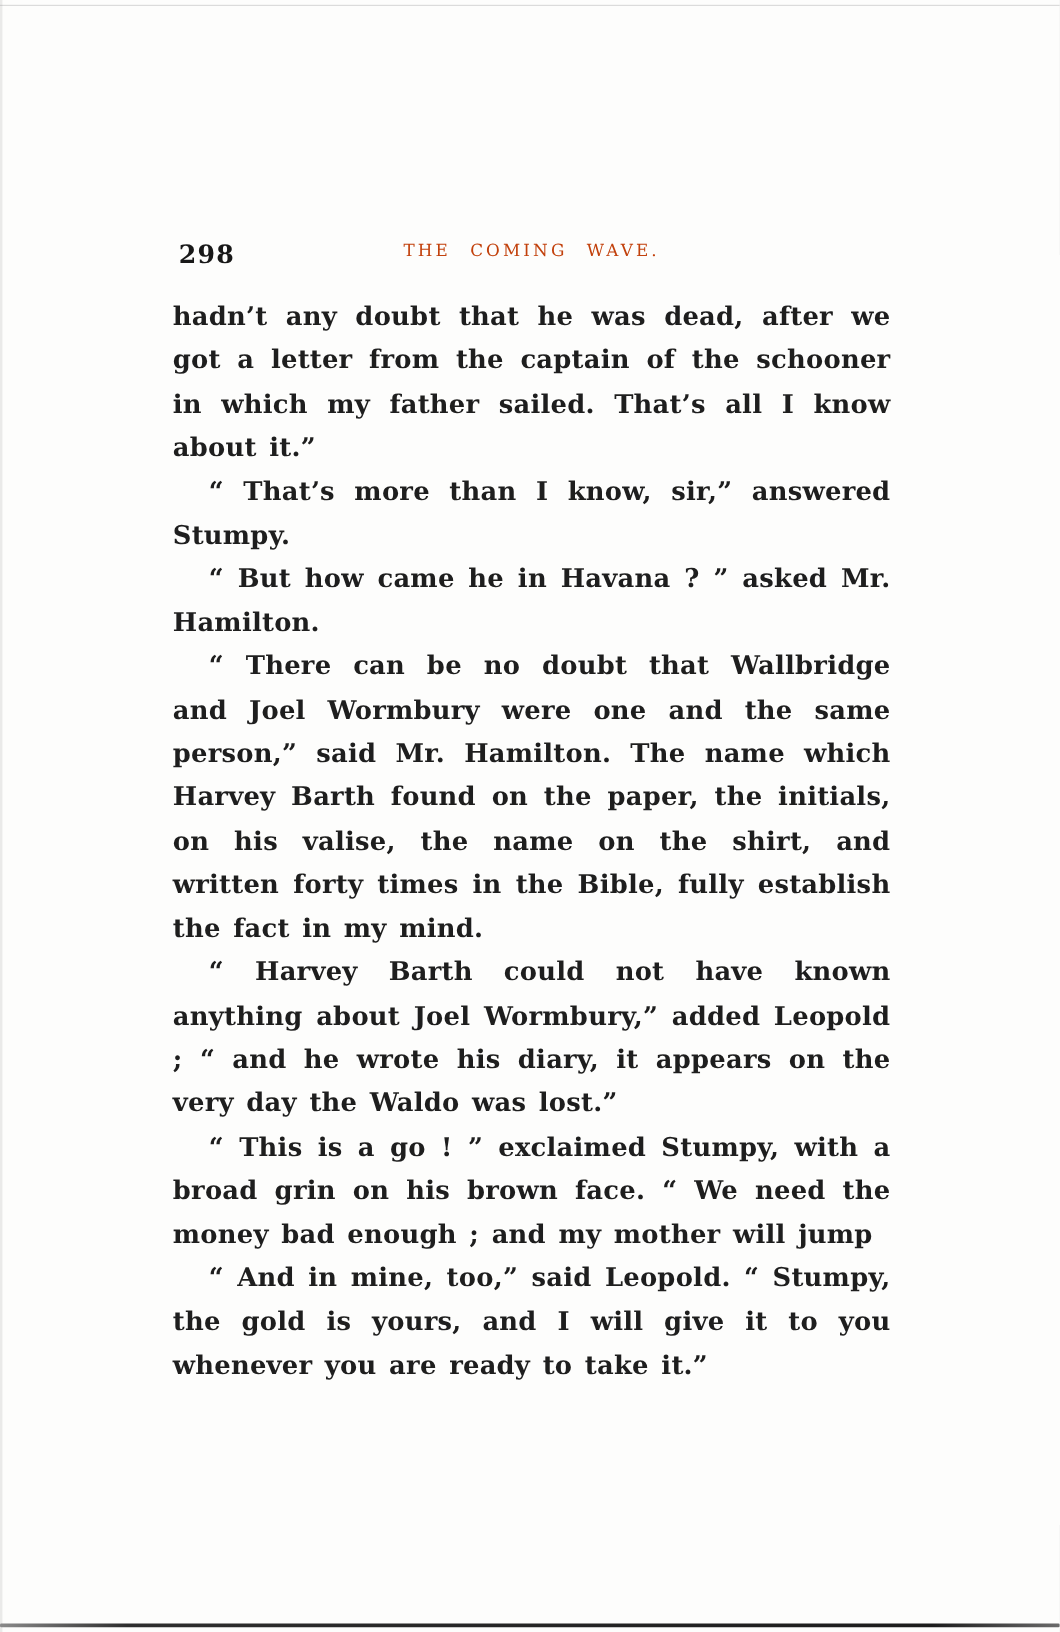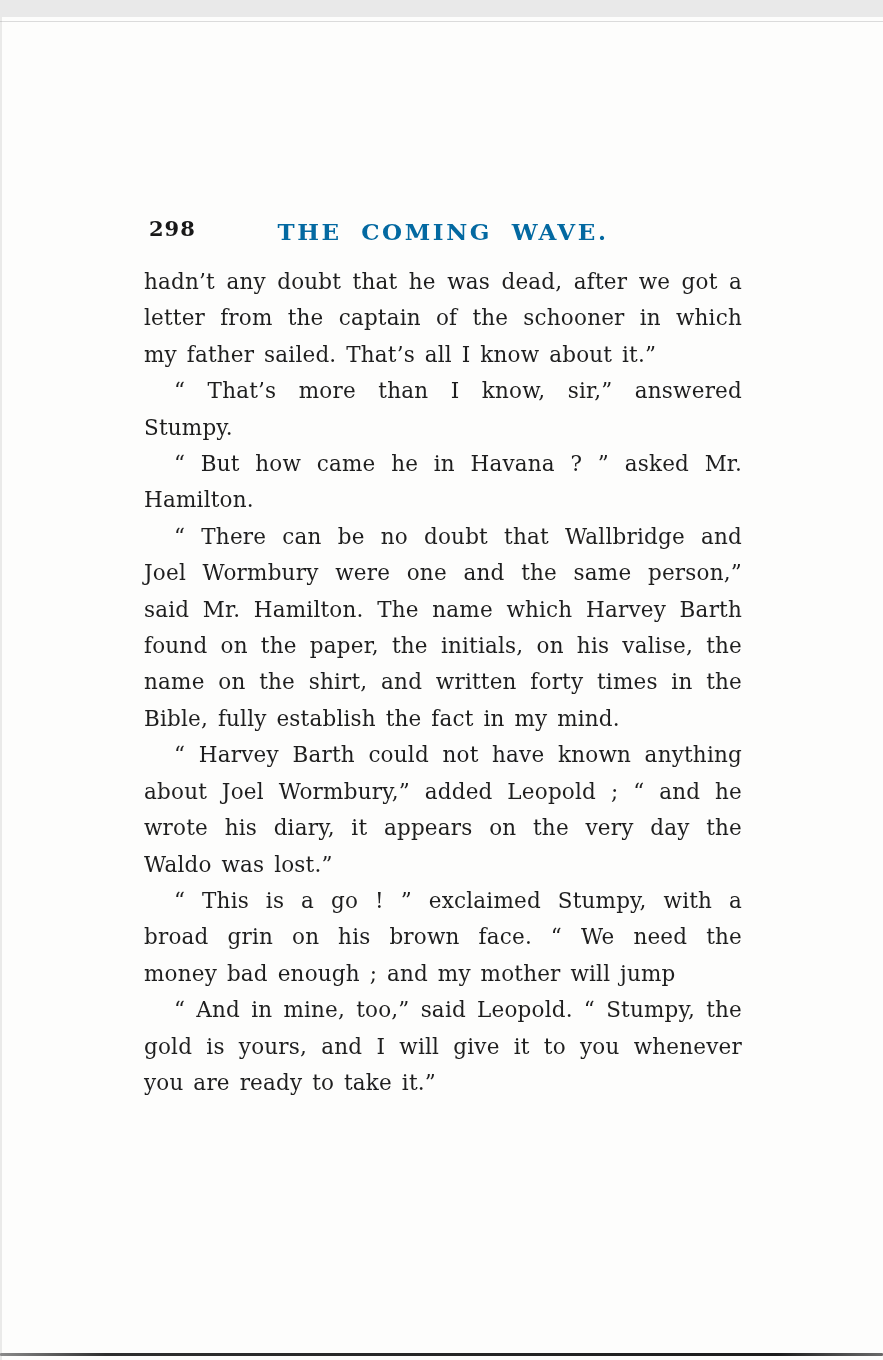--- a/index.html
+++ b/index.html
@@ -12,21 +12,20 @@
     height: 1360px;
     position: relative;
     overflow: hidden;
     font-family: "DejaVu Serif", "Liberation Serif", serif;
   }
   .page {
     position: absolute;
     inset: 0;
     background: #fdfdfc;
     color: #1d1d1d;
-    margin-top: 17px;
   }
   
   .scan-edge-top {
     position: absolute;
     top: 4px; left: 0; right: 0;
     height: 1px;
     background: rgba(120,120,120,0.25);
   }
   .scan-edge-bottom {
     position: absolute;
@@ -54,43 +53,44 @@
     left: 6px;
     top: 1px;
     font-size: 21px;
     font-weight: 700;
     letter-spacing: 1px;
     color: #181818;
   }
   .running-title {
     display: block;
     text-align: center;
-    font-size: 23px;
-    font-weight: 700;
+    font-size: 14px;
+    font-weight: 400;
     letter-spacing: 2.6px;
     word-spacing: 9px;
-    color: #0369a1;
+    color: #c2410c;
     padding-top: 3px;
   }
 
   .body-text {
     position: absolute;
     top: 247px;
     left: 144px;
     width: 598px;
     font-size: 21.5px;
     line-height: 36.4px;
     text-align: justify;
     word-spacing: 2.8px;
     letter-spacing: 0.2px;
     color: #1e1e1e;
   }
   .para {
     margin: 0;
     text-indent: 30px;
+    font-weight: bold;
   }
   .para.noindent {
     text-indent: 0;
   }
 </style>
 </head>
 <body>
 
 <div class="page">
 

